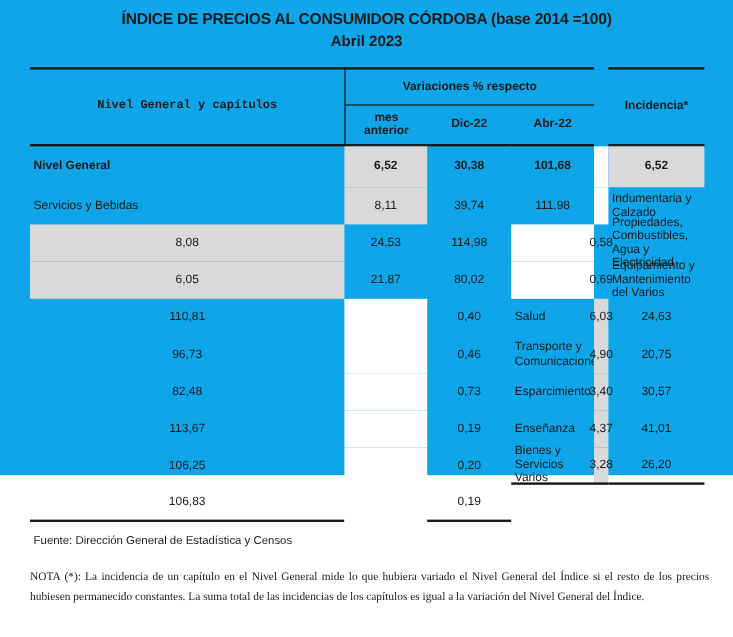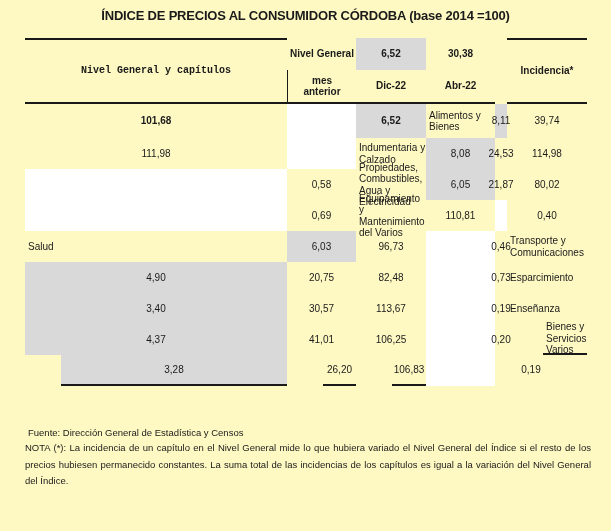--- a/index.html
+++ b/index.html
@@ -8,21 +8,21 @@
   }
   *{box-sizing:border-box;margin:0;padding:0;}
   html,body{background:#ffffff;}
   body{
     width:611px;height:531px;
     font-family:"Liberation Sans", sans-serif;
     color:var(--ink);
     overflow:hidden;
     position:relative;
   }
-  .page{width:611px;height:531px;background:#fef9c3;}
+  .page{width:611px;height:396px;background:#0ea5e9;}
 
   
   .title{
     padding-top:8px;
     text-align:center;
     font-size:13px;font-weight:bold;
     letter-spacing:-0.2px;
   }
   .subtitle{
     margin-top:4px;
@@ -73,59 +73,62 @@
     font-weight:bold;
     padding:0 10px;
   }
   .h-dic{grid-column:3;grid-row:2;border-bottom:2.5px solid var(--ink);font-weight:bold;}
   .h-abr{grid-column:4;grid-row:2;border-bottom:2.5px solid var(--ink);font-weight:bold;}
 
   .c-label{justify-content:flex-start;text-align:left;padding-left:3px;}
   .c-mes{background:var(--shade);}
   .c-inc-shaded{background:var(--shade);}
   .c-gap{background:#fff;}
-  .last-row{border-bottom:2.5px solid var(--ink);margin-left:36px;}
+  .last-row{border-bottom:2.5px solid var(--ink);}
 
   
   .source{
     margin:10px 0 0 28px;
     font-size:9.5px;
   }
   .note{
-    margin:2px 25px 0 25px;
+    margin:17px 25px 0 25px;
     width:566px;
     font-size:9.5px;
     line-height:1.75;
     text-align:justify;
+    font-family:Liberation Serif, serif;
   }
 </style>
 </head>
 <body>
 
 <div class="page">
 
   <div class="title">ÍNDICE DE PRECIOS AL CONSUMIDOR CÓRDOBA (base 2014 =100)</div>
+  <div class="subtitle">Abril 2023</div>
 
   <div class="tbl">
 
     <div class="cell h-label">Nivel General y capítulos</div>
+    <div class="cell h-var">Variaciones % respecto</div>
     <div class="cell h-gap"></div>
     <div class="cell h-inc">Incidencia*</div>
     <div class="cell h-mes">mes anterior</div>
     <div class="cell h-dic">Dic-22</div>
     <div class="cell h-abr">Abr-22</div>
 
     <div class="cell c-label bold">Nivel General</div>
     <div class="cell c-mes bold">6,52</div>
     <div class="cell bold">30,38</div>
     <div class="cell bold">101,68</div>
     <div class="cell c-gap"></div>
     <div class="cell c-inc-shaded bold">6,52</div>
 
-    <div class="cell c-label">Alimentos y Bienes</div>
+    <div class="cell c-label">Servicios y Bebidas</div>
     <div class="cell c-mes">8,11</div>
     <div class="cell">39,74</div>
     <div class="cell">111,98</div>
     <div class="cell c-gap"></div>
 
     <div class="cell c-label">Indumentaria y Calzado</div>
     <div class="cell c-mes">8,08</div>
     <div class="cell">24,53</div>
     <div class="cell">114,98</div>
     <div class="cell c-gap"></div>
@@ -138,20 +141,21 @@
     <div class="cell c-gap"></div>
     <div class="cell">0,69</div>
 
     <div class="cell c-label">Equipamiento y Mantenimiento del Varios</div>
     <div class="cell">110,81</div>
     <div class="cell c-gap"></div>
     <div class="cell">0,40</div>
 
     <div class="cell c-label">Salud</div>
     <div class="cell c-mes">6,03</div>
+    <div class="cell">24,63</div>
     <div class="cell">96,73</div>
     <div class="cell c-gap"></div>
     <div class="cell">0,46</div>
 
     <div class="cell c-label">Transporte y Comunicaciones</div>
     <div class="cell c-mes">4,90</div>
     <div class="cell">20,75</div>
     <div class="cell">82,48</div>
     <div class="cell c-gap"></div>
     <div class="cell">0,73</div>

